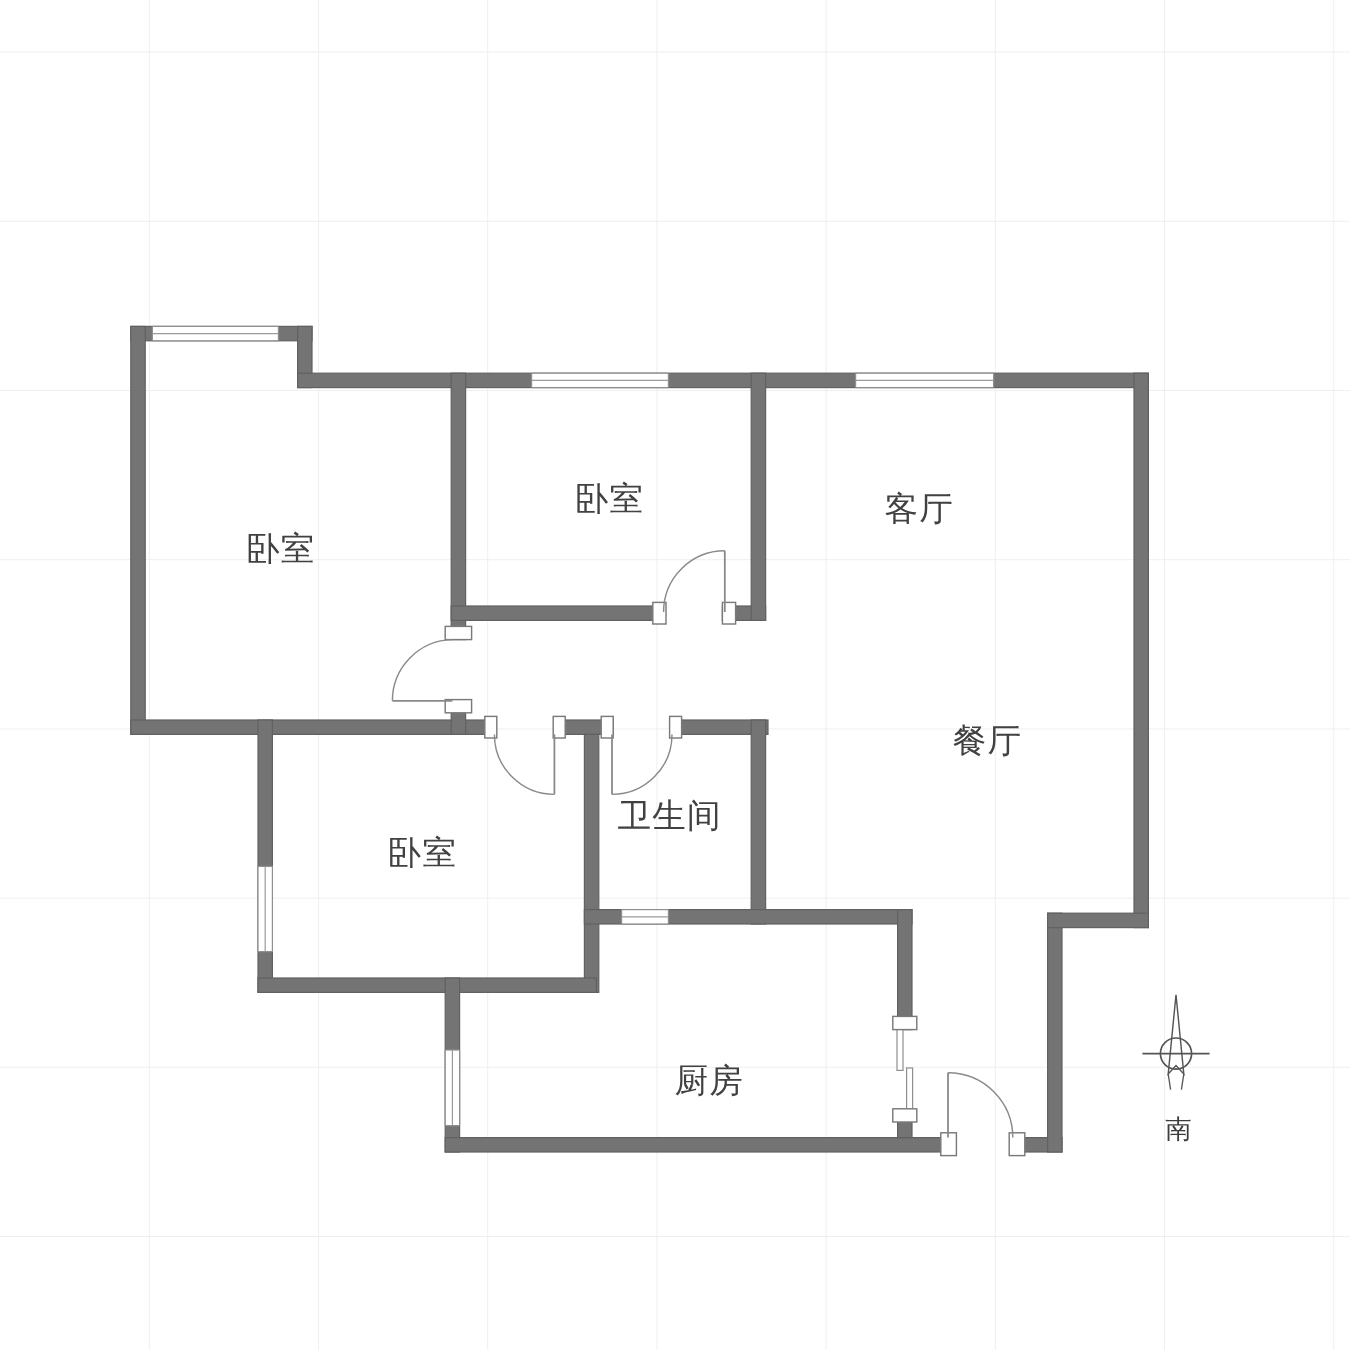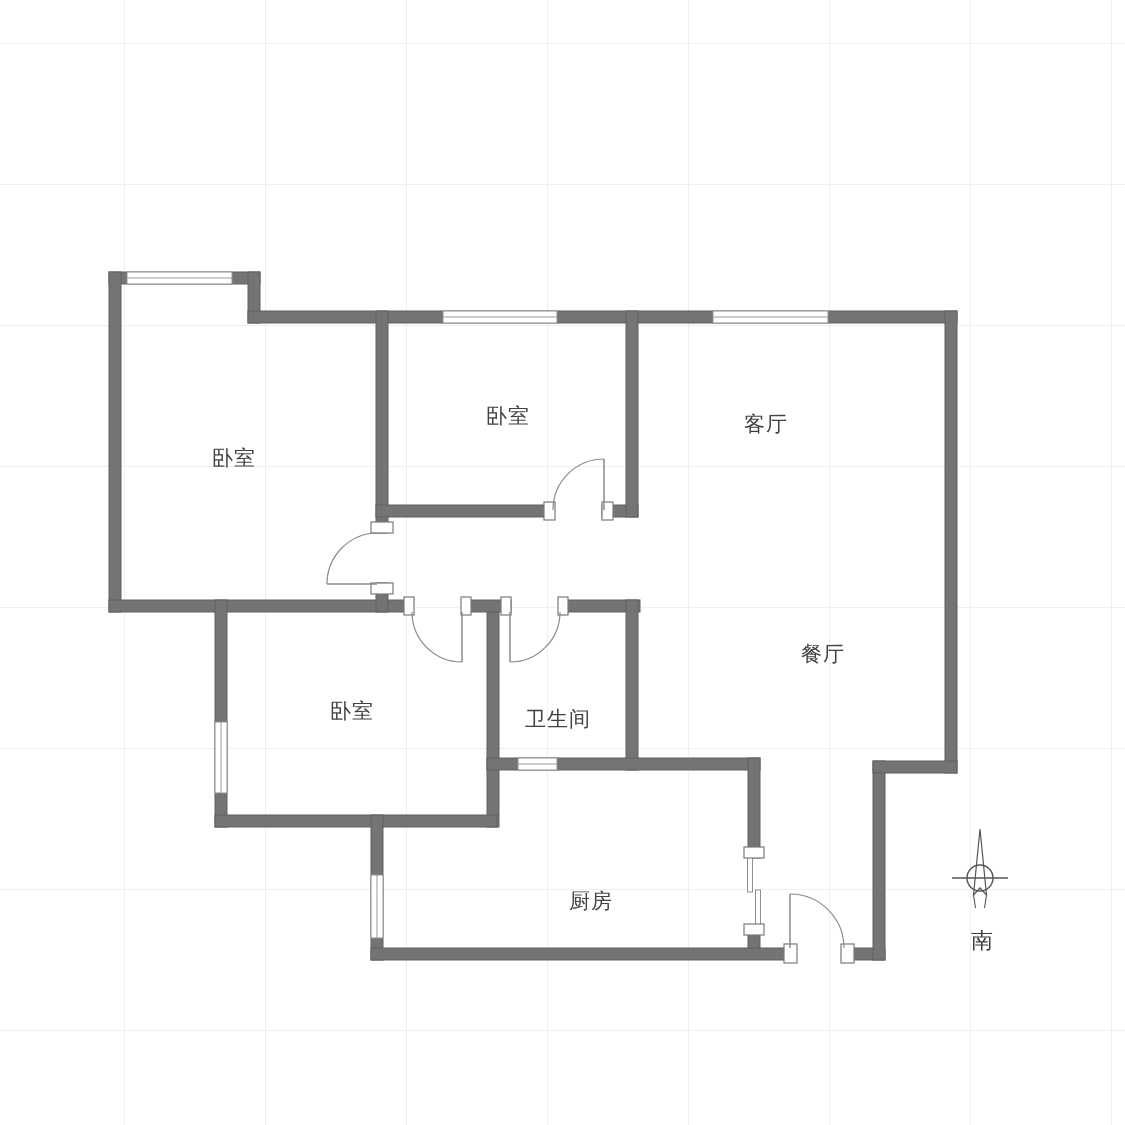--- a/index.html
+++ b/index.html
@@ -14,21 +14,21 @@
     background-size:141px 141px;
     background-position:-17px 43px;
     font-family:"Liberation Serif","DejaVu Serif",serif;
     overflow:hidden;
   }
   .plan-svg{position:absolute;left:0;top:0;}
   .room-label{
     position:absolute;
     transform:translate(-50%,-50%);
     color:#414141;
-    font-size:21px;
+    font-size:28px;
     letter-spacing:1px;
     white-space:nowrap;
     font-family:Liberation Mono, monospace;
   }
   .south-label{
     position:absolute;
     transform:translate(-50%,-50%);
     color:#3d3d3d;
     font-size:22px;
     font-family:"Liberation Serif","DejaVu Serif",serif;
@@ -147,20 +147,20 @@
       <circle class="compass" cx="980" cy="878" r="13" stroke-width="1.4"></circle>
       <path class="compass" d="M980,829 L973.5,895 L980,888 L986.5,895 Z" stroke-width="1.2"></path>
       <line class="compass" x1="973.5" y1="895" x2="975.5" y2="908" stroke-width="1.1"></line>
       <line class="compass" x1="986.5" y1="895" x2="984.5" y2="908" stroke-width="1.1"></line>
     </g>
   </svg>
 
   <div class="room-label" style="left:234px;top:458px;">卧室</div>
   <div class="room-label" style="left:508px;top:416px;">卧室</div>
   <div class="room-label" style="left:766px;top:424px;text-align:right;">客厅</div>
-  <div class="room-label" style="left:823px;top:654px;text-align:center;">餐厅</div>
+  <div class="room-label" style="left:823px;top:618px;text-align:center;">餐厅</div>
   <div class="room-label" style="left:352px;top:711px;">卧室</div>
-  <div class="room-label" style="left:558px;top:719px;">卫生间</div>
+  <div class="room-label" style="left:558px;top:680px;">卫生间</div>
   <div class="room-label" style="left:591px;top:901px;">厨房</div>
 
   <div class="south-label" style="left:982px;top:941px;">南</div>
 
 </div>
 
 </body></html>

